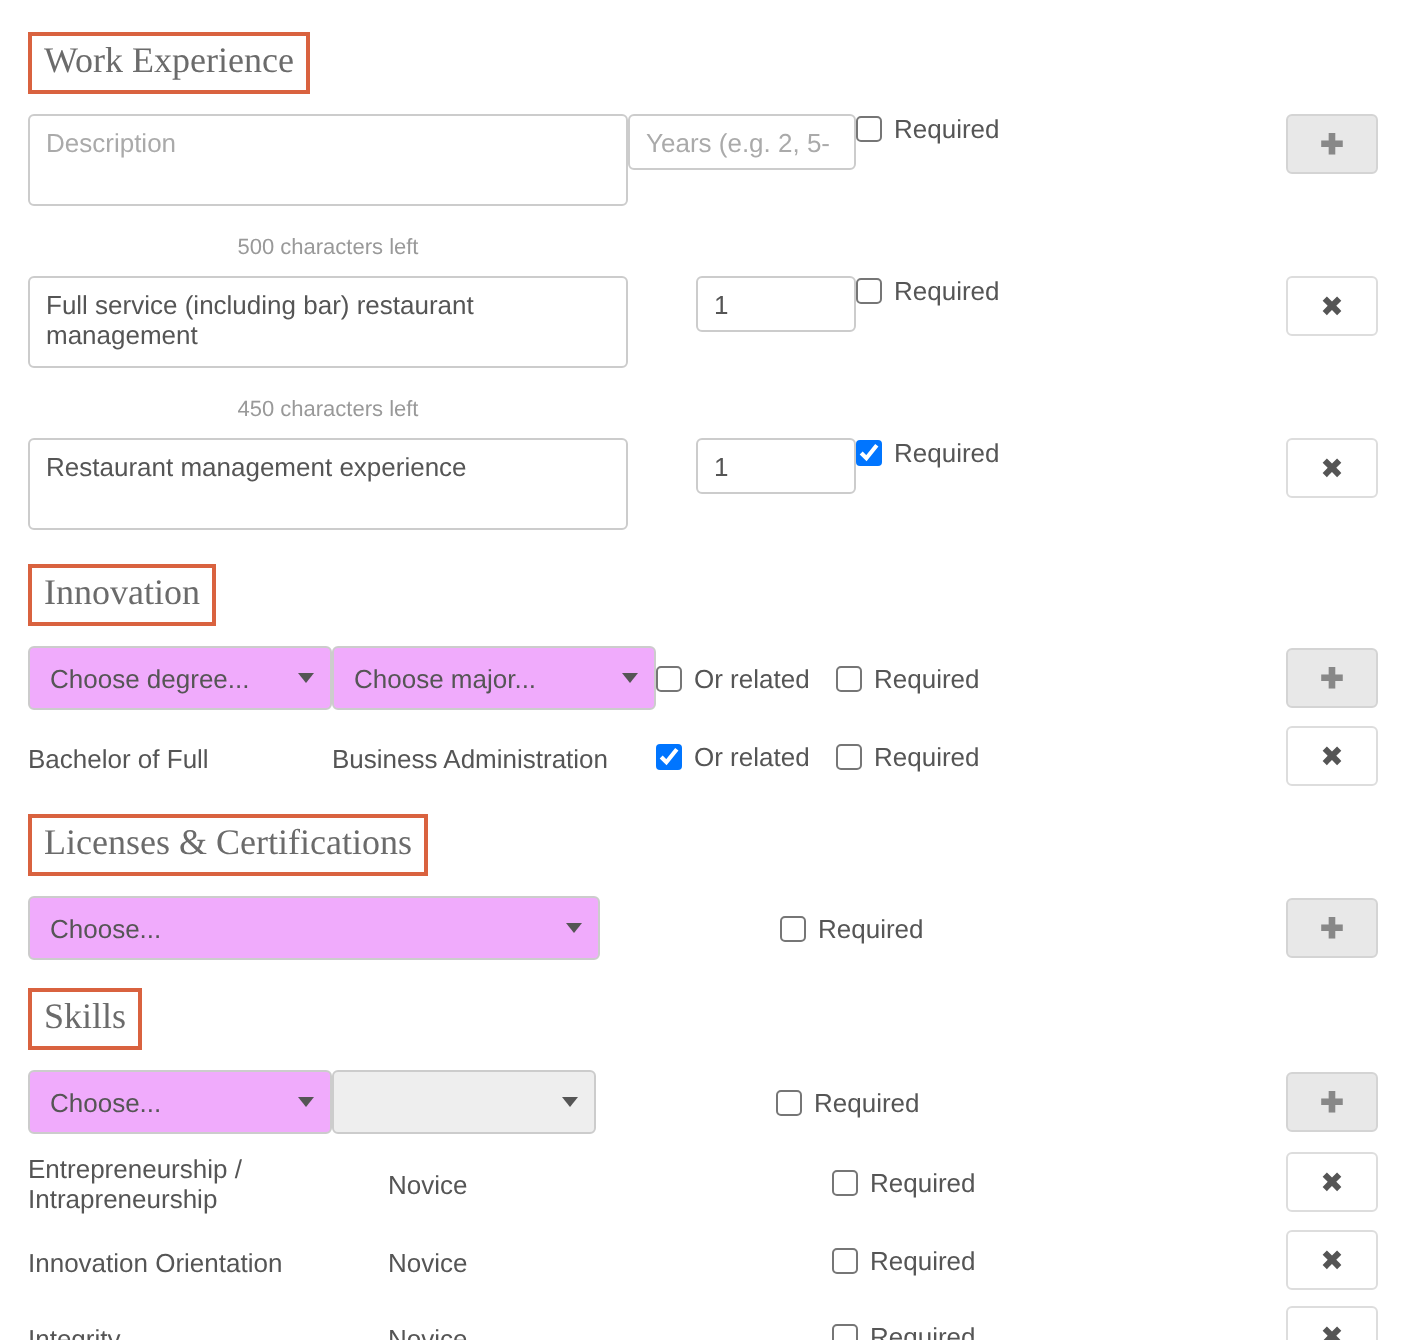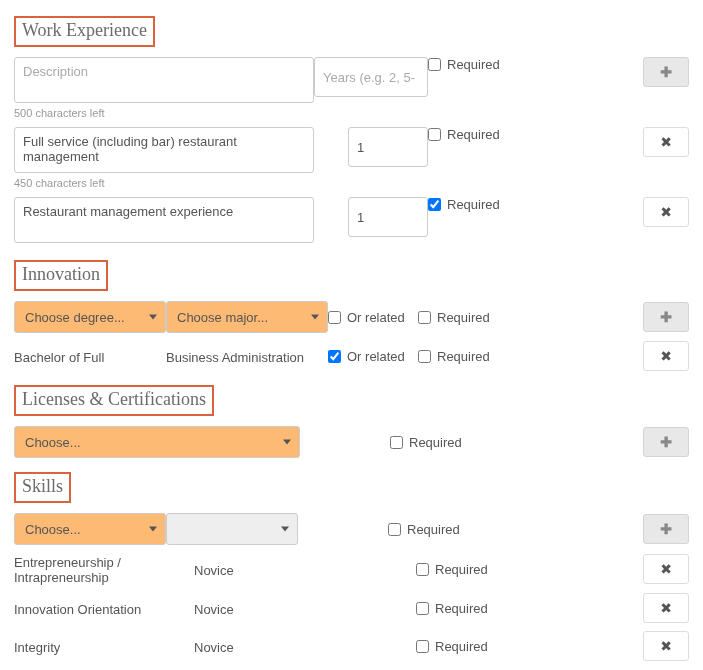--- a/index.html
+++ b/index.html
@@ -42,39 +42,39 @@
     border-radius: 3px;
     font-family: Arial, Helvetica, sans-serif;
     font-size: 13px;
     padding: 6px 8px;
     color: #555;
   }
   textarea::placeholder, input::placeholder { color: #aaa; }
   .charcount {
     font-size: 11px;
     color: #999;
-    text-align: left;
-    margin-top: 1px;
+    text-align: center;
+    margin-top: 12px;
   }
   input[type=text] {
     width: 100%;
-    height: 40px;
+    height: 28px;
     border: 1px solid #ccc;
     border-radius: 3px;
     padding: 4px 8px;
     font-size: 13px;
     color:#555;
   }
   .select {
     position: relative;
     width: 100%;
     height: 32px;
     border: 1px solid #ccc;
     border-radius: 3px;
-    background: #fdba74;
+    background: #f0abfc;
     padding: 6px 22px 6px 10px;
     font-size: 13px;
     color: #555;
     display:flex;
     align-items:center;
   }
   .select.disabled { background:#eee; color:#999; }
   .select .caret {
     position: absolute;
     right: 8px;

